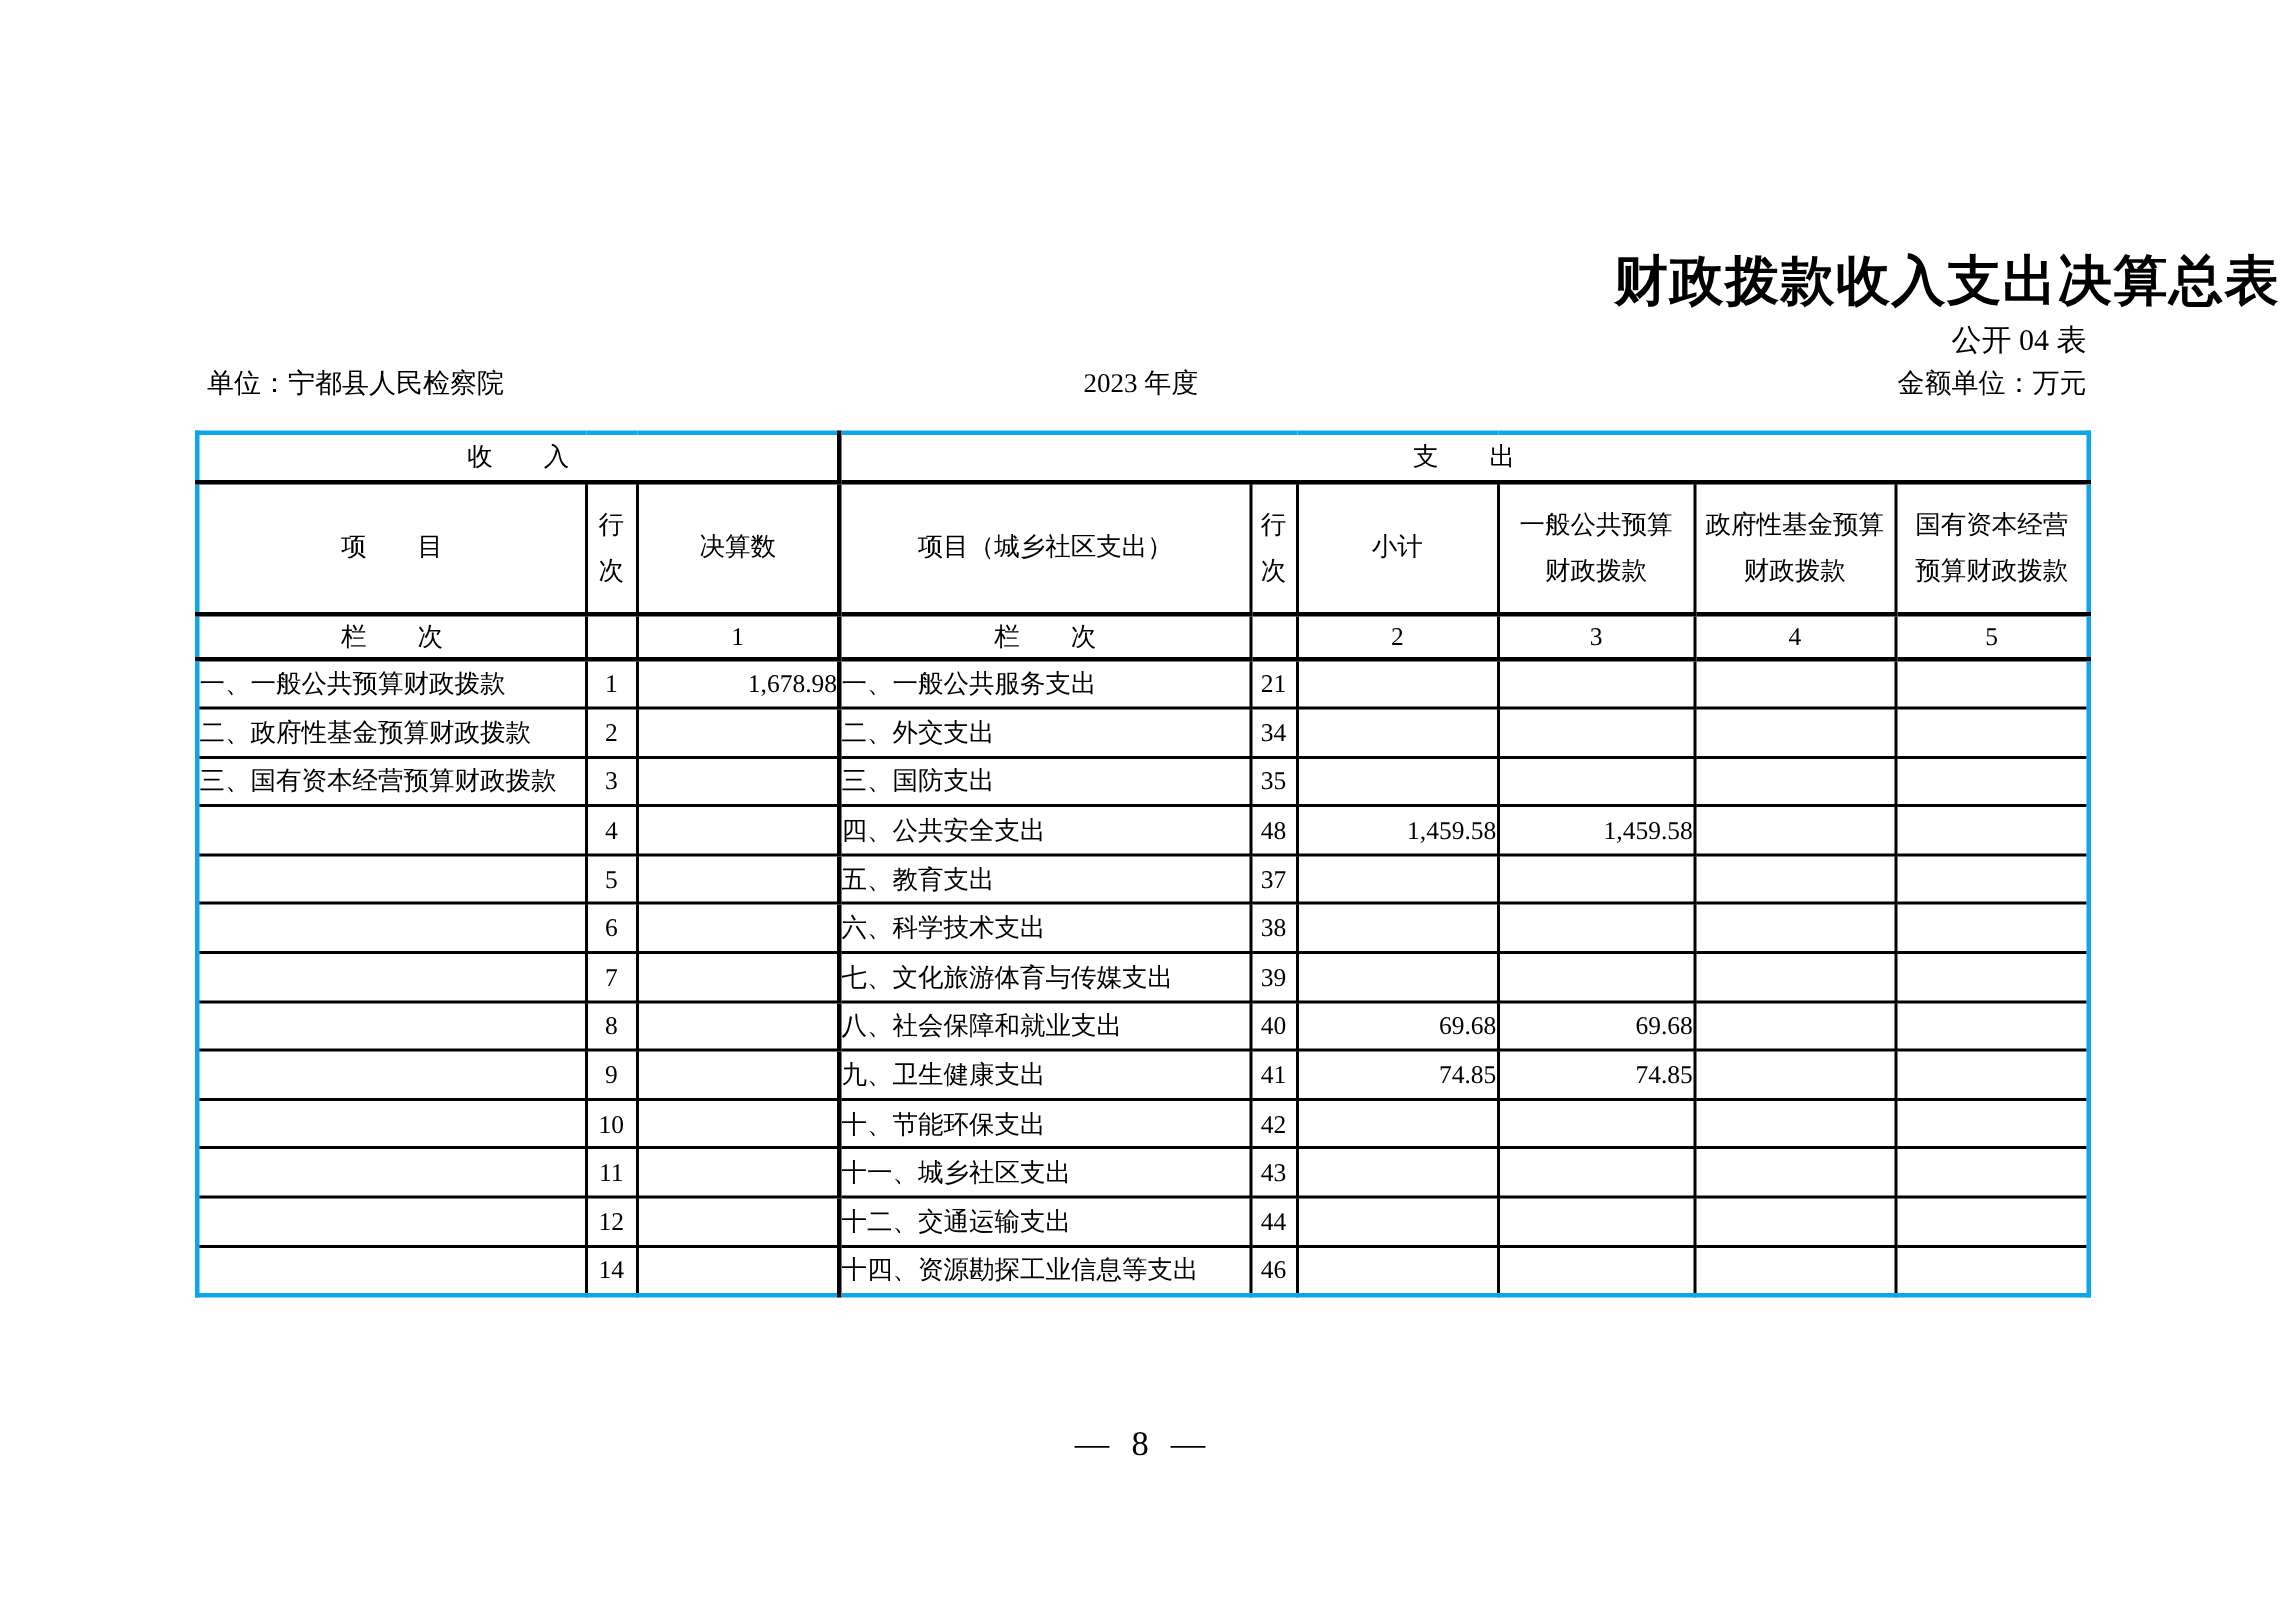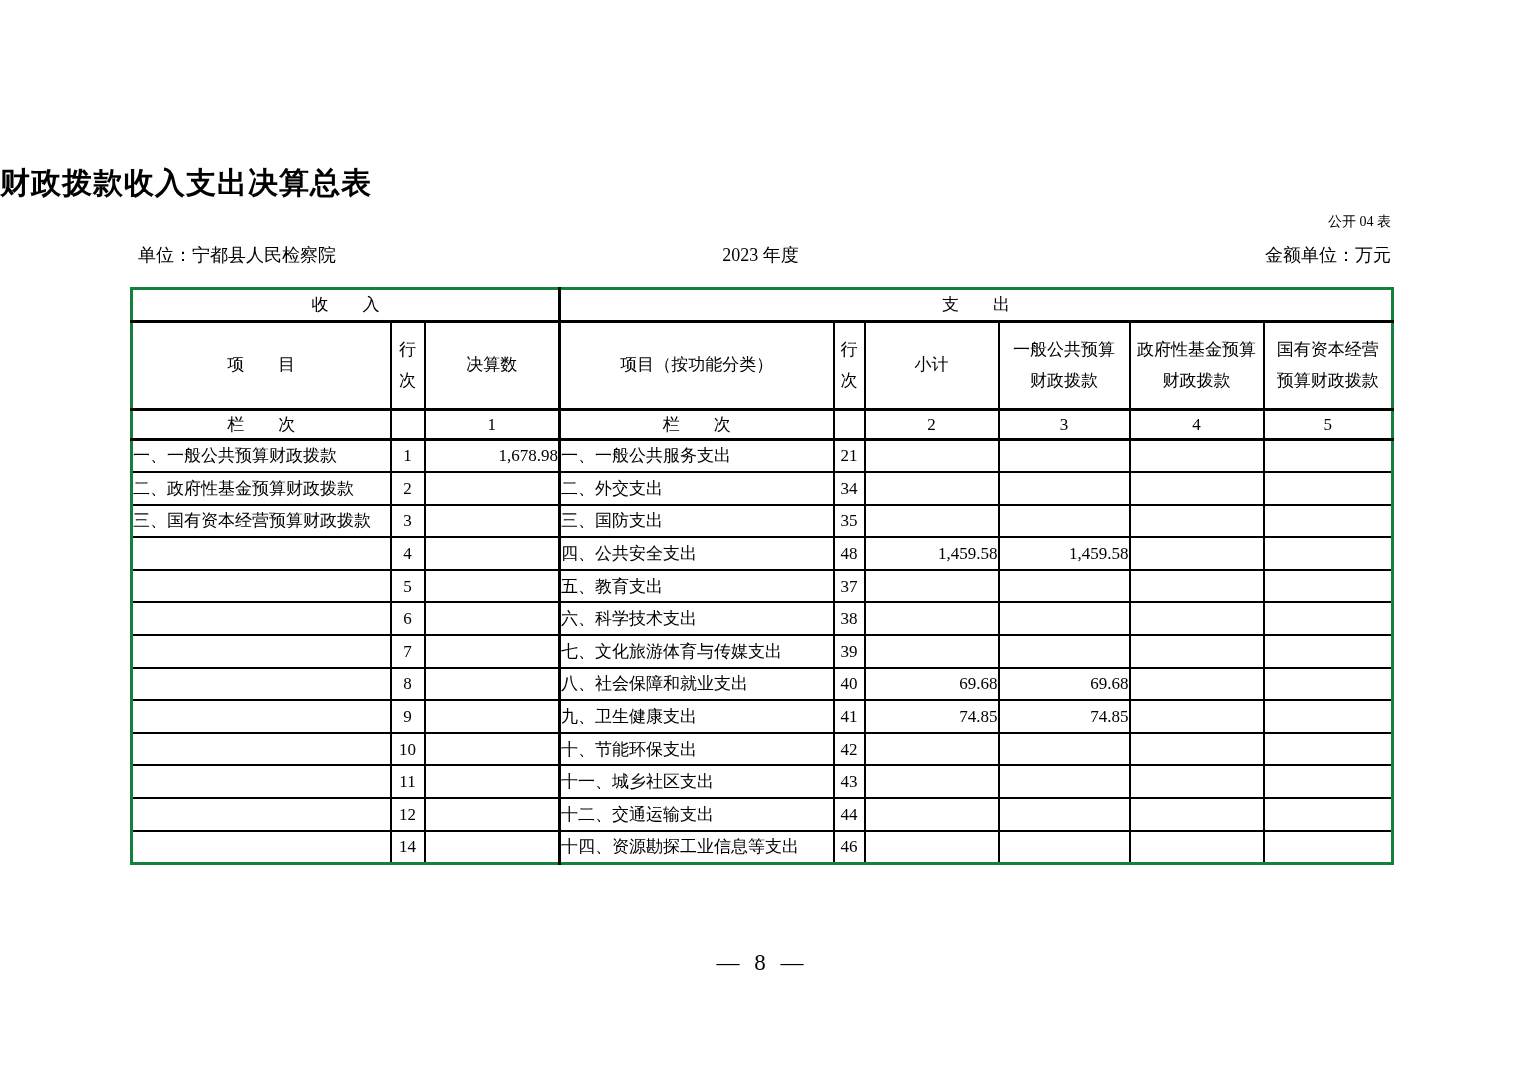--- a/index.html
+++ b/index.html
@@ -9,44 +9,44 @@
     width: 1520px;
     height: 1074px;
     background: #ffffff;
     color: #000;
     font-family: "Liberation Serif", "DejaVu Serif", serif;
     overflow: hidden;
   }
   .title {
     position: absolute;
     top: 163px; left: 0; width: 100%;
-    text-align: left;
+    text-align: right;
     font-family: "Liberation Sans", "DejaVu Sans", sans-serif;
     font-weight: 700;
-    font-size: 30px;
+    font-size: 36px;
     letter-spacing: 1px;
   }
   .table-code {
     position: absolute;
     top: 213px; left: 130px; width: 1261px;
     text-align: right;
-    font-size: 14px;
+    font-size: 20px;
   }
   .meta { position: absolute; top: 243px; left: 130px; width: 1261px; height: 26px; font-size: 18px; }
   .meta .unit { position: absolute; left: 8px; top: 0; }
   .meta .year { position: absolute; left: 0; top: 0; width: 100%; text-align: center; }
   .meta .amount-unit { position: absolute; right: 0; top: 0; }
 
   table.fiscal {
     position: absolute;
     top: 287px; left: 130px;
     width: 1261px;
     border-collapse: collapse;
     table-layout: fixed;
-    border: 3px solid #15803d;
+    border: 3px solid #0ea5e9;
     font-size: 17px;
   }
   table.fiscal td {
     border: 2px solid #000;
     padding: 0;
     overflow: hidden;
     vertical-align: middle;
     line-height: 1.25;
   }
   tr.sec-row { height: 33px; }
@@ -98,21 +98,21 @@
     </colgroup>
     <thead>
       <tr class="sec-row">
         <td colspan="3">收　　入</td>
         <td colspan="6" class="thick-l">支　　出</td>
       </tr>
       <tr class="head-row">
         <td>项　　目</td>
         <td class="rowhead">行次</td>
         <td>决算数</td>
-        <td class="thick-l">项目（按功能分类）</td>
+        <td class="thick-l">项目（城乡社区支出）</td>
         <td class="rowhead">行次</td>
         <td>小计</td>
         <td>一般公共预算财政拨款</td>
         <td>政府性基金预算财政拨款</td>
         <td>国有资本经营预算财政拨款</td>
       </tr>
       <tr class="index-row">
         <td>栏　　次</td>
         <td></td>
         <td>1</td>

